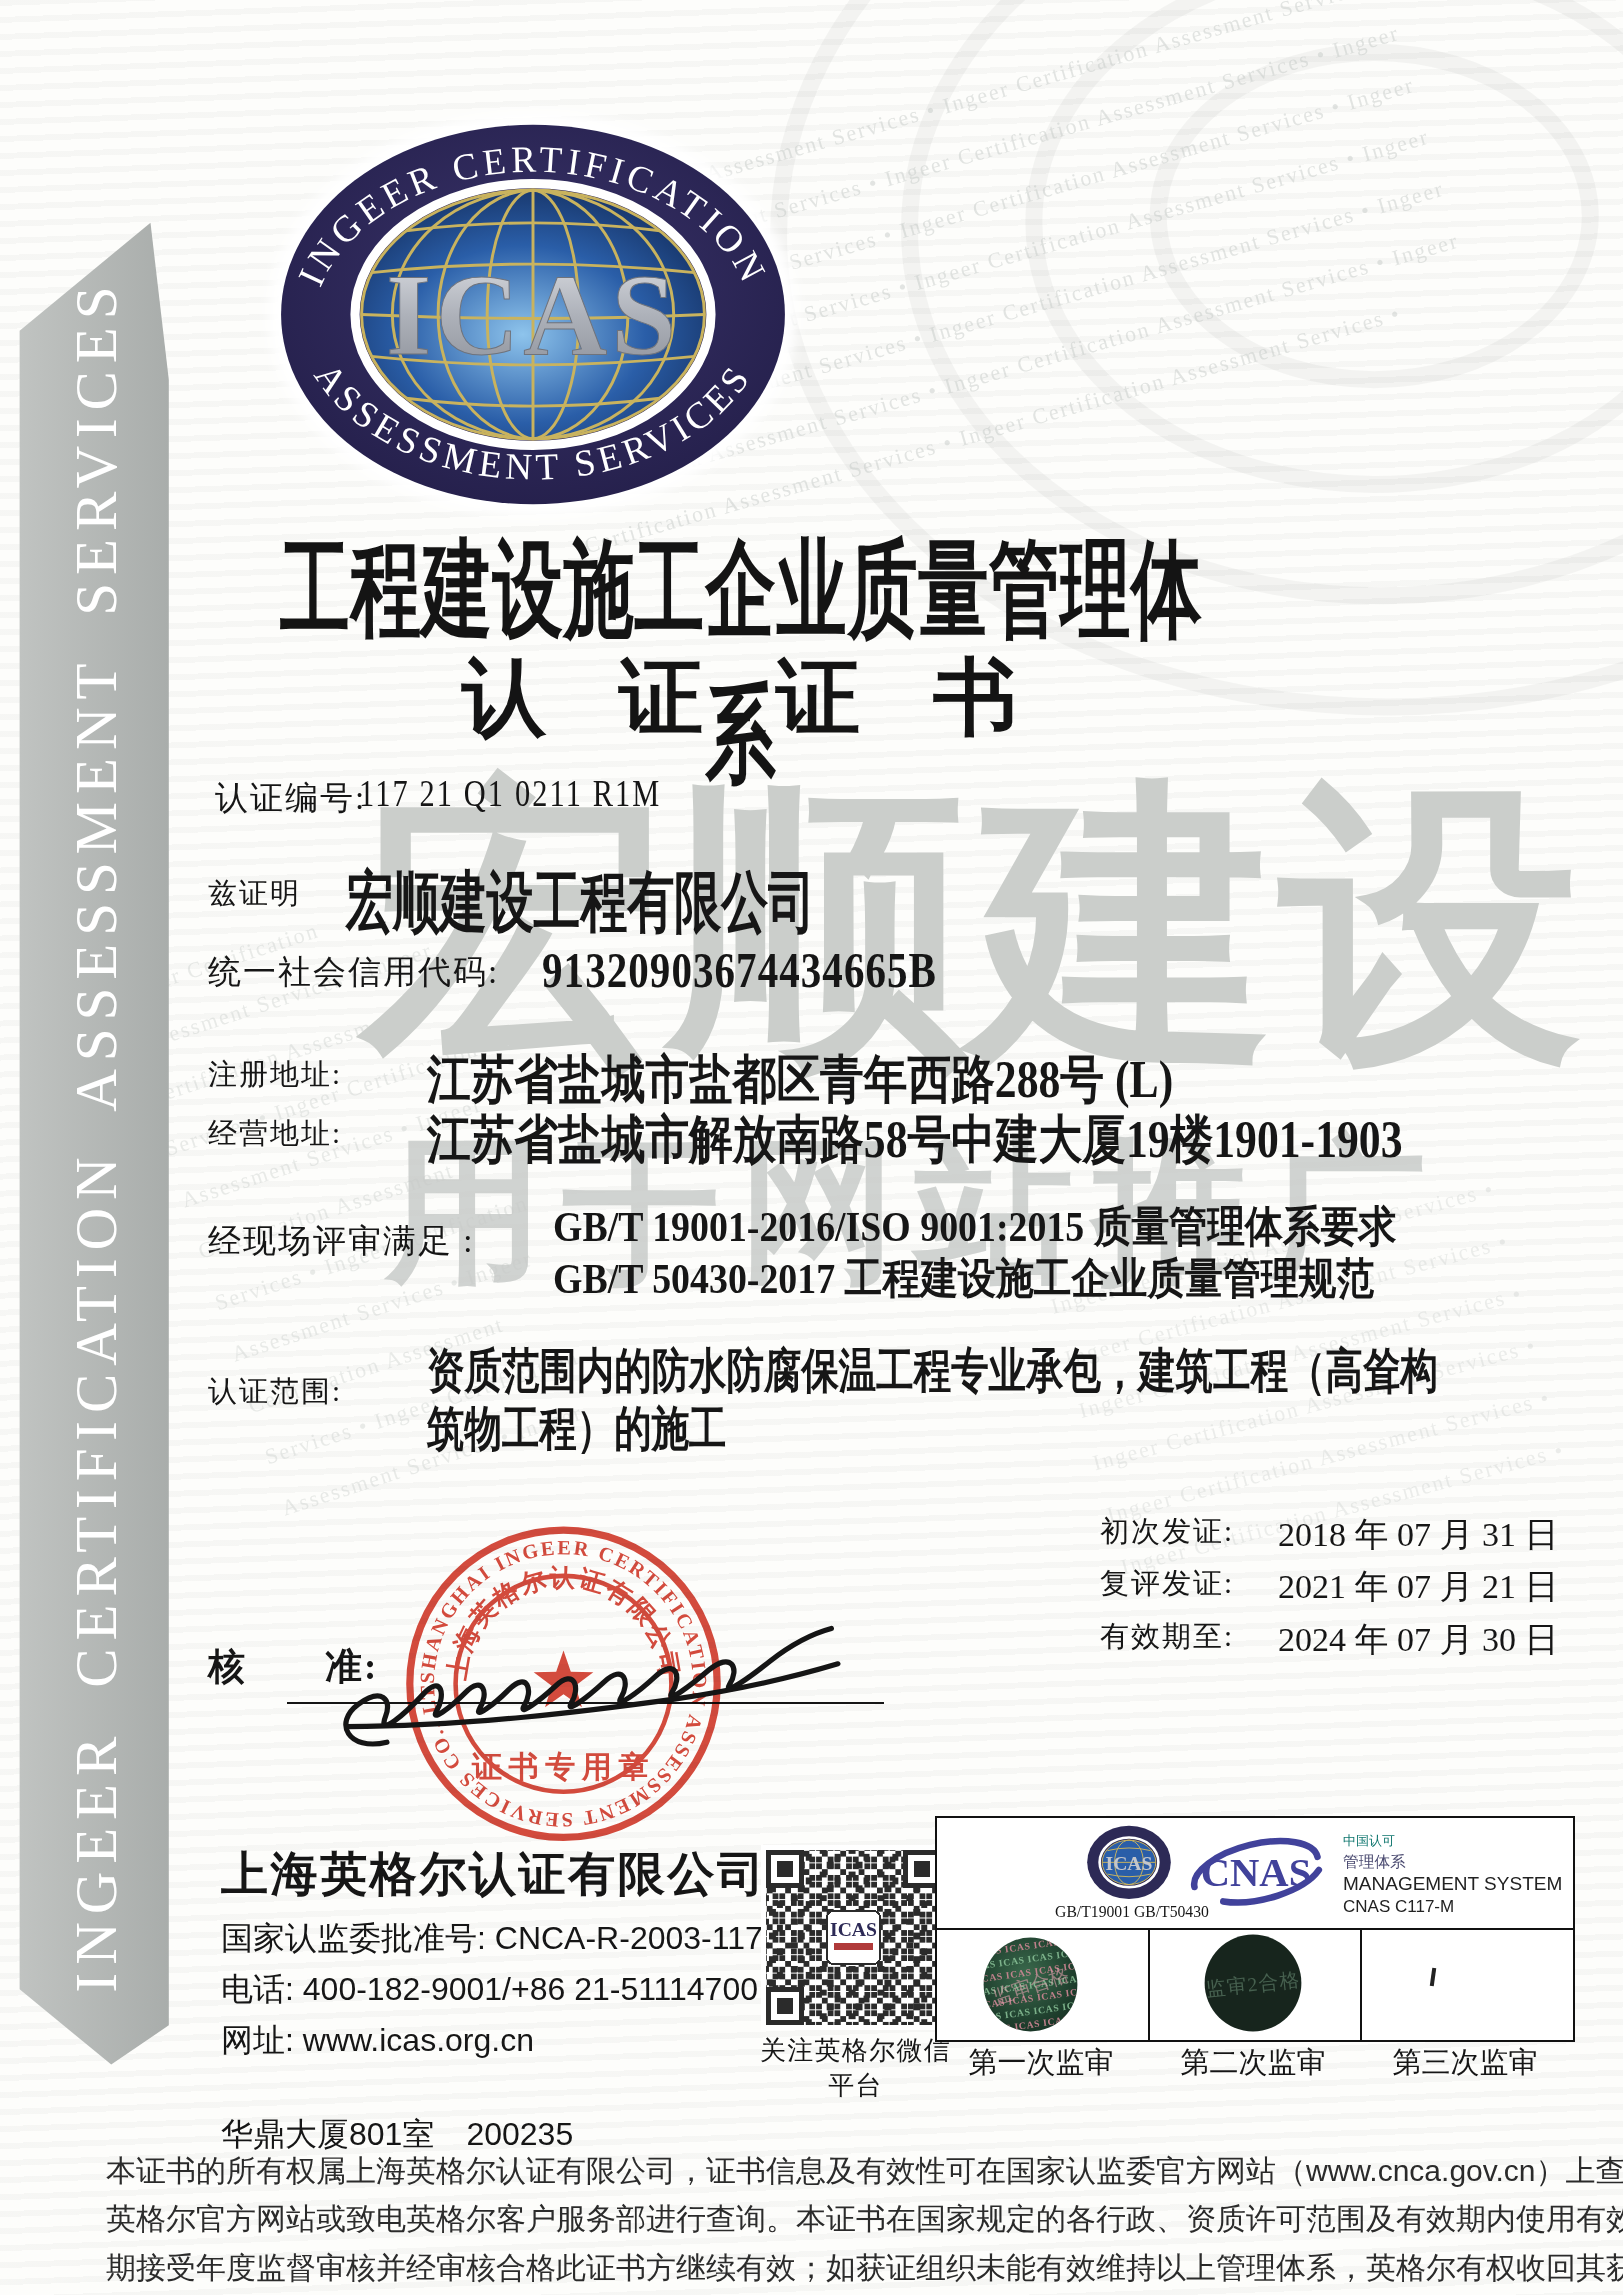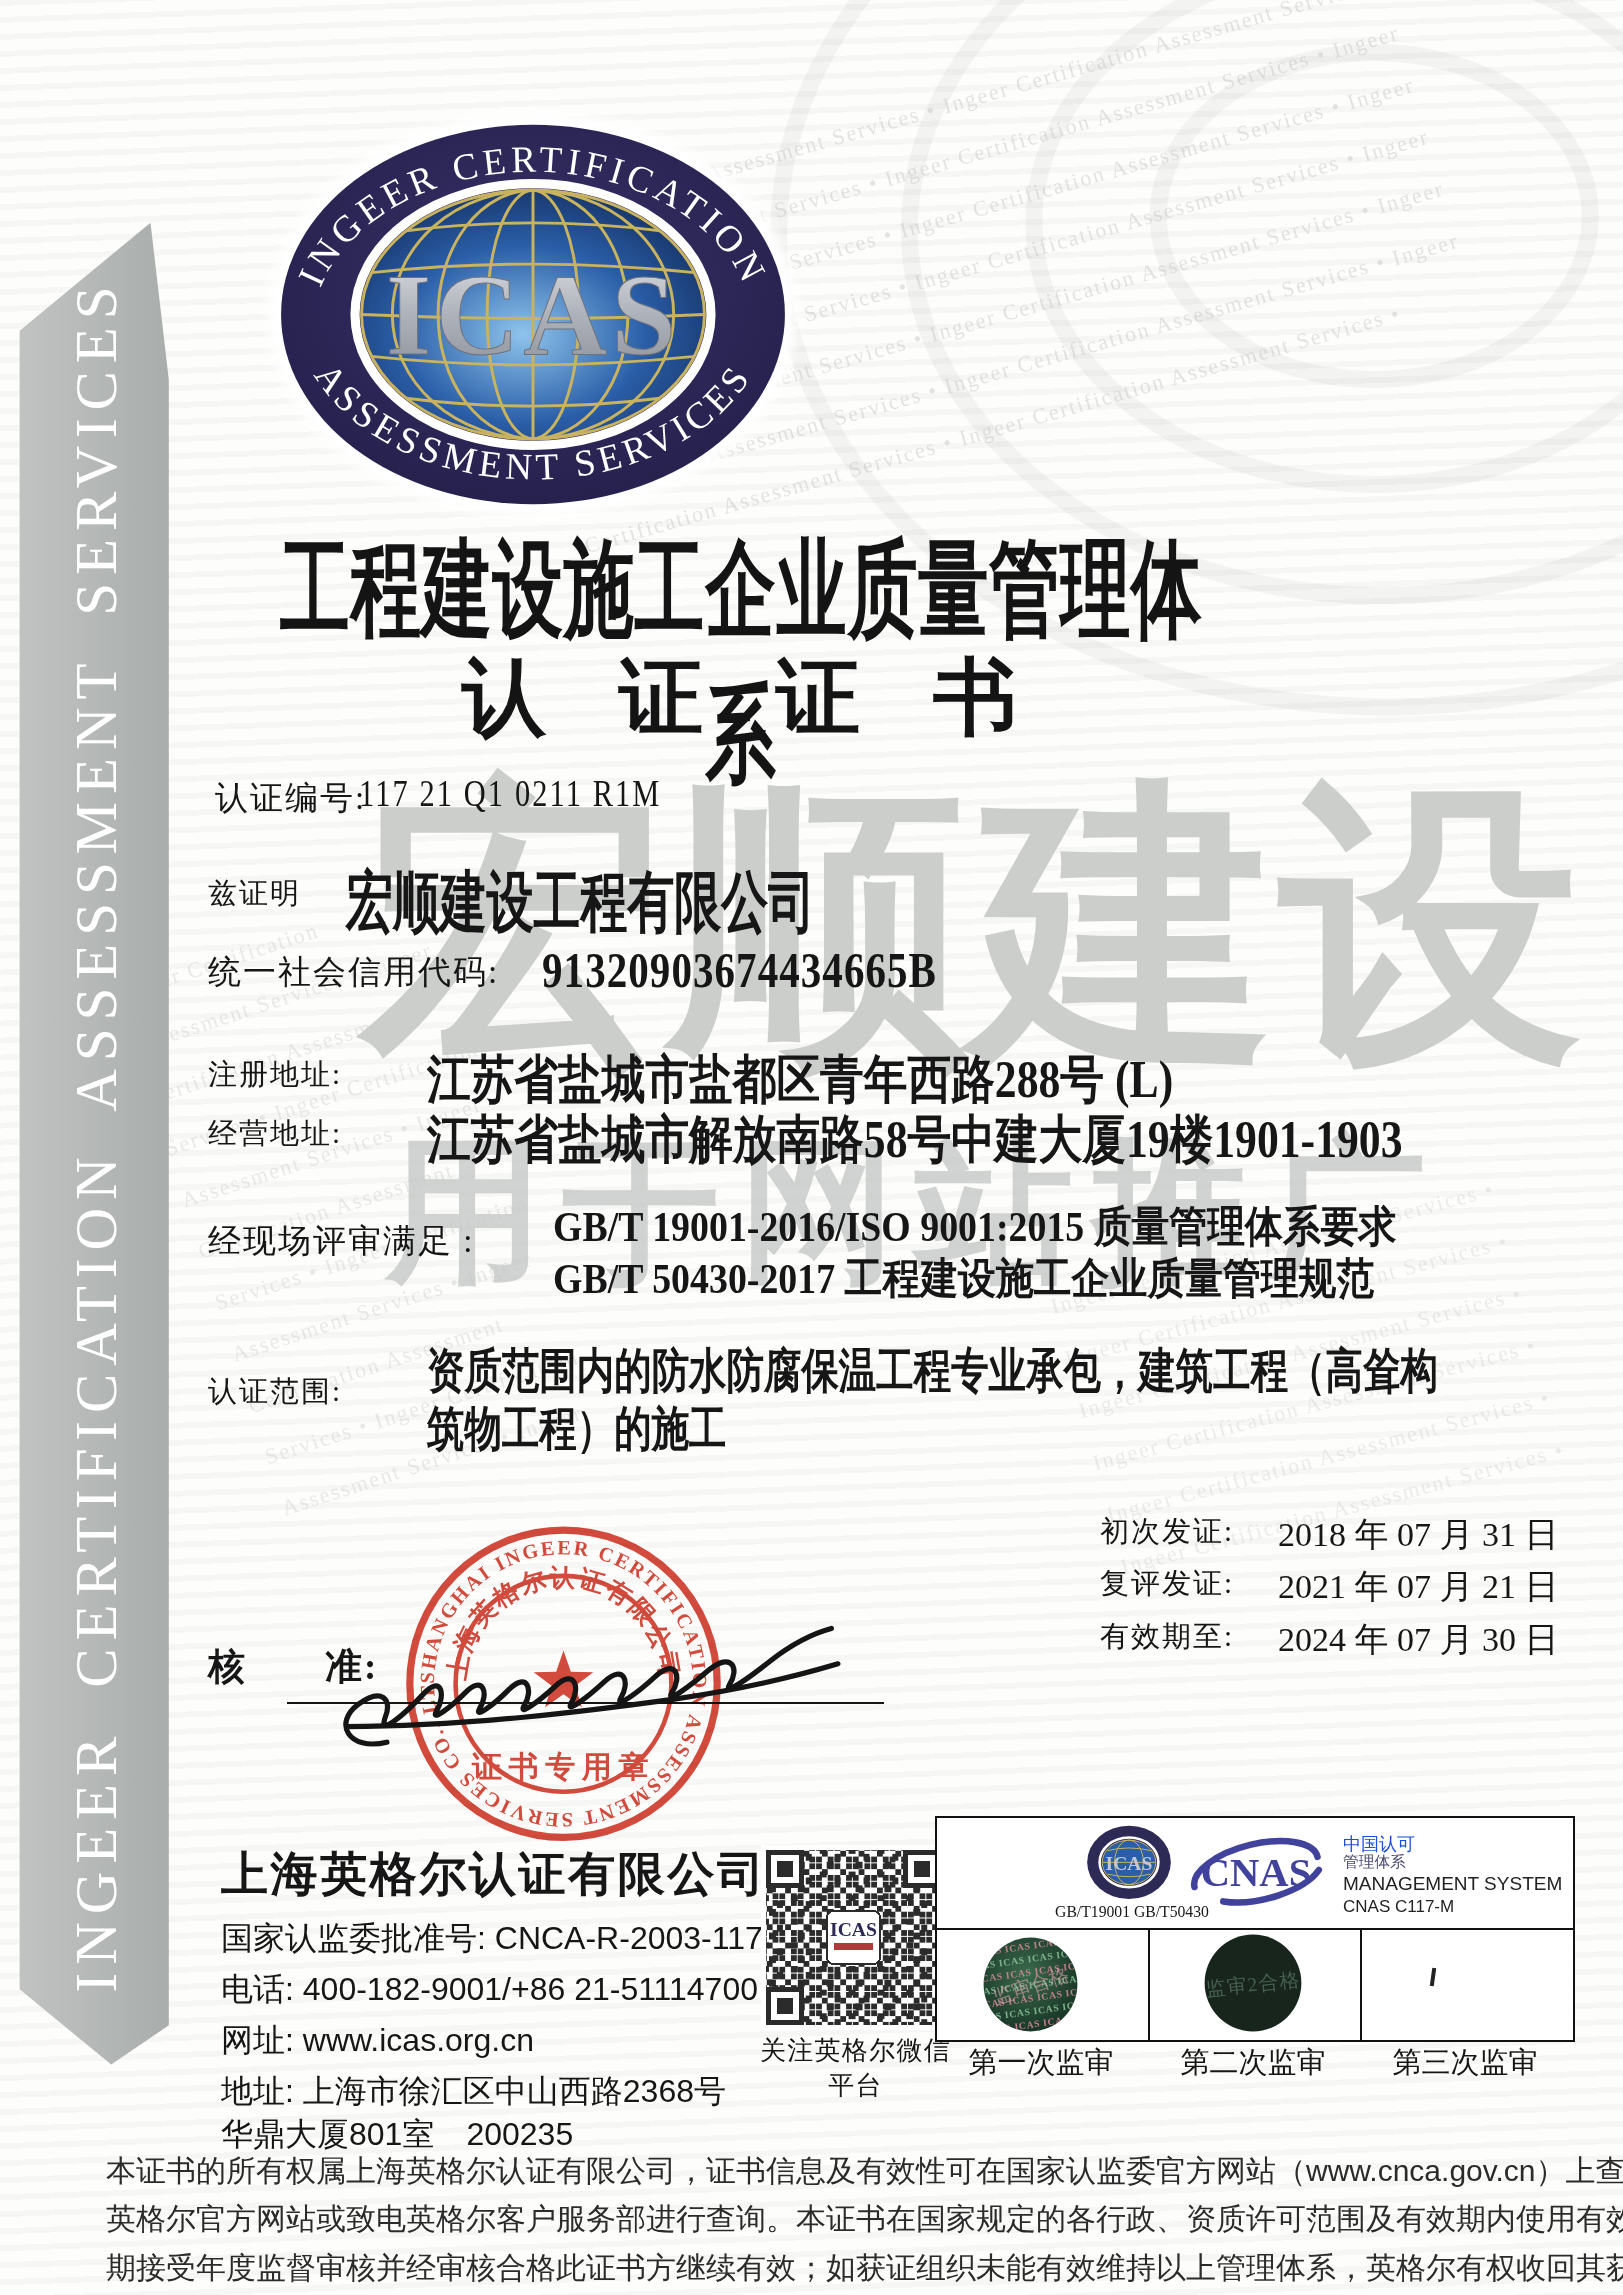--- a/index.html
+++ b/index.html
@@ -163,21 +163,20 @@
     <g fill="none" stroke="#151515" stroke-width="8" stroke-linecap="round">
       <path d="M 120,262 C 60,276 38,232 76,204 C 112,178 128,196 118,222 C 104,258 150,216 176,188 C 204,158 210,190 196,214 C 186,232 216,210 240,186 C 268,158 276,188 262,210 C 252,228 284,204 306,182 C 336,152 344,184 330,206 C 320,224 354,198 378,176 C 408,148 416,180 402,202 C 392,220 428,192 452,170 C 484,140 492,172 478,194 C 468,212 504,186 530,162 C 562,132 572,162 556,186 C 546,204 584,176 612,152 C 648,122 660,150 644,174 C 634,192 676,162 706,138 C 742,110 770,96 800,88"></path>
       <path d="M 60,238 C 240,238 430,214 560,196 C 670,180 750,160 810,142"></path>
     </g>
   </svg>
 
   <div class="abs content sans b" style="left:221px;top:1843px;font-size:47px;letter-spacing:2.6px;">上海英格尔认证有限公司</div>
   <div class="abs content sans" style="left:221px;top:1917px;font-size:32px;text-align:right;">国家认监委批准号: CNCA-R-2003-117</div>
   <div class="abs content sans" style="left:221px;top:1968px;font-size:32px;">电话: 400-182-9001/+86 21-51114700</div>
   <div class="abs content sans" style="left:221px;top:2019px;font-size:32px;">网址: www.icas.org.cn</div>
-  <div class="abs content sans" style="left:221px;top:2070px;font-size:32px;">地址: 上海市徐汇区中山西路2368号</div>
   <div class="abs content sans" style="left:221px;top:2113px;font-size:32px;">华鼎大厦801室　200235</div>
 
   <svg class="abs" style="left:761px;top:1845px;z-index:5" width="185" height="185" viewBox="0 0 282 282" shape-rendering="crispEdges">
     <defs>
       <pattern id="qp" width="28" height="28" patternUnits="userSpaceOnUse">
         <rect x="0" y="0" width="9" height="9" fill="#2b2b2b"></rect>
           <rect x="18" y="0" width="9" height="9" fill="#2b2b2b"></rect>
         <rect x="9" y="9" width="9" height="9" fill="#2b2b2b"></rect>
           <rect x="0" y="18" width="9" height="9" fill="#2b2b2b"></rect>
         <rect x="18" y="18" width="9" height="9" fill="#2b2b2b"></rect>
@@ -221,21 +220,21 @@
           <path d="M 42,78 Q 75,86 108,78"></path>
       </g>
       <text x="75" y="72" text-anchor="middle" font-size="30" font-weight="700" fill="#c3c6cc">ICAS</text>
     </svg>
     <div class="abs serif" style="left:110px;top:85px;width:170px;text-align:center;font-size:15.7px;">GB/T19001 GB/T50430</div>
     <svg class="abs" style="left:247px;top:14.4px;" width="144" height="76" viewBox="0 0 220 116">
       <path d="M 16,84 A 96 42 -14 0 1 204,38" fill="none" stroke="#41429b" stroke-width="10" stroke-linecap="round"></path>
       <path d="M 206,58 A 96 42 -14 0 1 60,106" fill="none" stroke="#41429b" stroke-width="10" stroke-linecap="round"></path>
       <text x="110" y="82" text-anchor="middle" font-size="62" font-weight="700" fill="#41429b" font-family="Liberation Sans, sans-serif">CNAS</text>
     </svg>
-    <div class="abs sans" style="left:406px;top:14.4px;font-size:18px;color:#1d4ed8;">中国认可</div>
+    <div class="abs sans" style="left:406px;top:14.4px;font-size:13px;color:#0f766e;">中国认可</div>
     <div class="abs sans" style="left:406px;top:34px;font-size:15.7px;color:#4a4a70;">管理体系</div>
     <div class="abs sans" style="left:406px;top:55px;font-size:19px;color:#222;">MANAGEMENT SYSTEM</div>
     <div class="abs sans" style="left:406px;top:79px;font-size:17px;color:#222;">CNAS C117-M</div>
   </div>
 
   <div class="abs" style="left:935px;top:1928px;width:636px;height:110px;border:2.6px solid #111;background:#fff;z-index:5;display:flex;">
     <div style="flex:1;border-right:2.6px solid #111;"></div>
     <div style="flex:1;border-right:2.6px solid #111;"></div>
     <div style="flex:1;"></div>
   </div>

